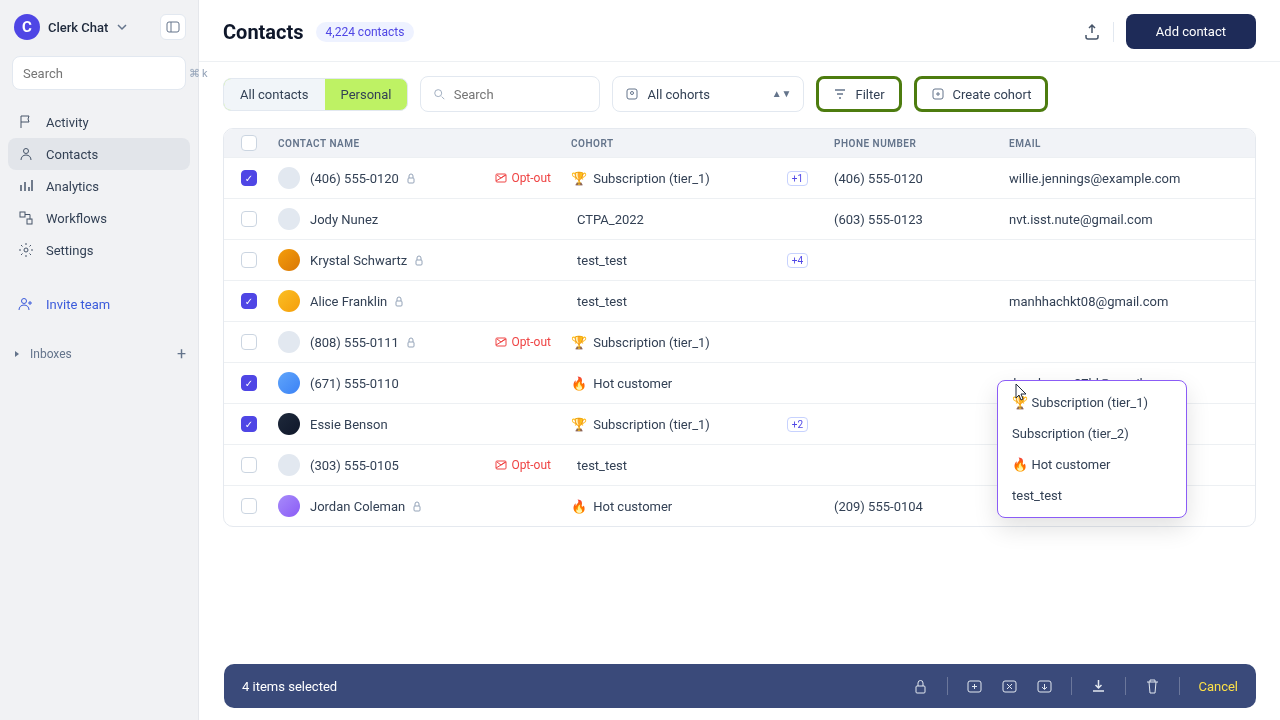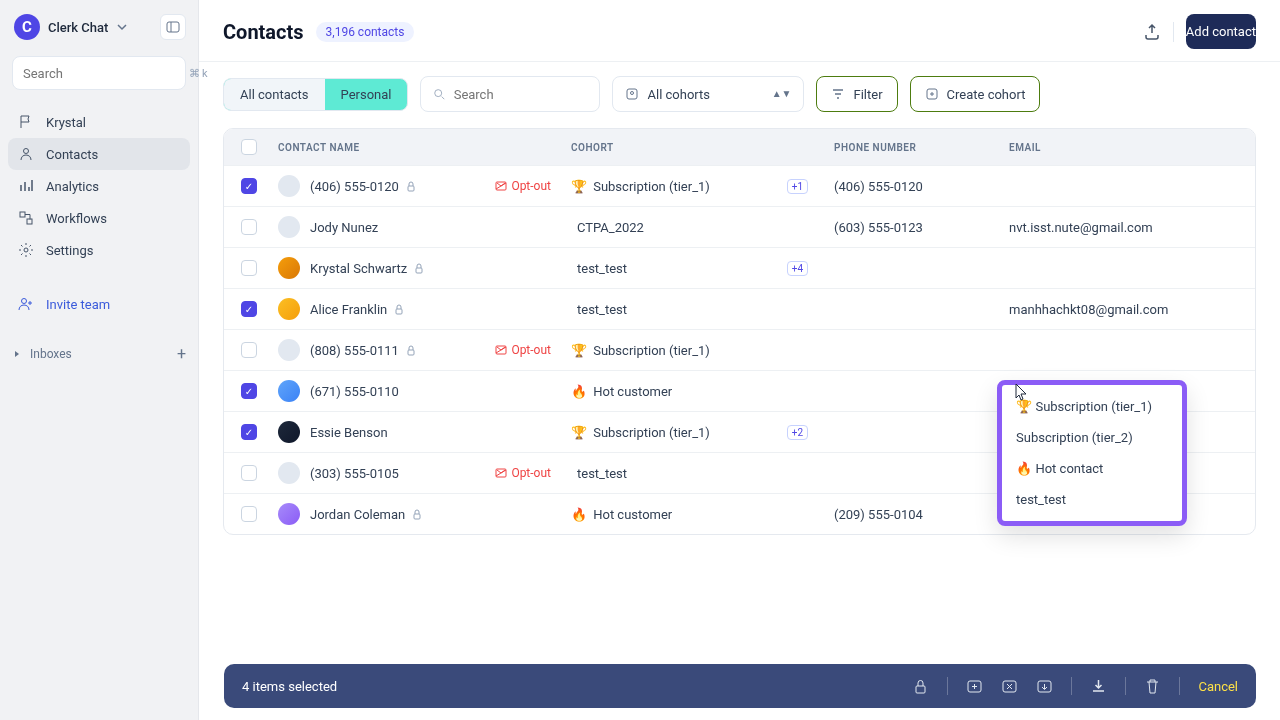--- a/index.html
+++ b/index.html
@@ -21,49 +21,49 @@
 .invite { margin:12px 8px; padding:8px 10px; display:flex; gap:12px; align-items:center; font-size:13px; color:#3b5bdb; cursor:pointer; }
 .inboxes { padding:12px 12px; display:flex; align-items:center; font-size:12px; color:#64748b; gap:8px; }
 .inboxes .plus { margin-left:auto; font-size:16px; color:#64748b; cursor:pointer; }
 .main { flex:1; display:flex; flex-direction:column; overflow:hidden; position:relative; }
 .hdr { display:flex; align-items:center; padding:14px 24px 12px; border-bottom:1px solid #edf0f3; }
 .hdr h1 { font-size:20px; font-weight:700; color:#0f172a; }
 .count-badge { background:#eef2ff; color:#4f46e5; font-size:12px; border-radius:999px; padding:3px 10px; margin-left:12px; }
 .hdr-right { margin-left:auto; display:flex; align-items:center; gap:12px; }
 .upload-ic { width:18px; height:18px; color:#475569; cursor:pointer; }
 .divider-v { width:1px; height:20px; background:#e2e8f0; }
-.btn-primary { background:#1e2b58; color:#fff; border:none; border-radius:8px; padding:10px 0; font-size:13px; cursor:pointer; }
+.btn-primary { background:#1e2b58; color:#fff; border:none; border-radius:8px; padding:10px 30px; font-size:13px; cursor:pointer; }
 .toolbar { display:flex; gap:12px; padding:14px 24px 16px; align-items:center; }
-.seg-tabs { display:flex; border:1px solid #e2e8f0; border-radius:8px; overflow:hidden; background:#5eead4; }
+.seg-tabs { display:flex; border:1px solid #e2e8f0; border-radius:8px; overflow:hidden; background:#bef264; }
 .seg-tab { padding:8px 16px; font-size:13px; cursor:pointer; color:#334155; }
 .seg-tab.active { background:#f1f5f9; }
 .tb-search { border:1px solid #e2e8f0; border-radius:8px; height:36px; display:flex; align-items:center; padding:0 12px; gap:8px; width:180px; }
 .tb-search input { border:none; outline:none; font-size:13px; width:100%; color:#334155; }
 .tb-select { border:1px solid #e2e8f0; border-radius:8px; height:36px; display:flex; align-items:center; padding:0 12px; gap:8px; font-size:13px; color:#334155; width:192px; cursor:pointer; }
 .tb-select .sort { margin-left:auto; color:#64748b; font-size:10px; display:flex; flex-direction:column; line-height:6px; }
-.tb-btn { border:1px solid #4d7c0f; border-radius:8px; height:36px; display:flex; align-items:center; padding:0 14px; gap:8px; font-size:13px; color:#334155; cursor:pointer; }
+.tb-btn { border:3px solid #4d7c0f; border-radius:8px; height:36px; display:flex; align-items:center; padding:0 14px; gap:8px; font-size:13px; color:#334155; cursor:pointer; }
 .tbl-wrap { padding:0 24px; position:relative; flex:1; }
 .tbl { border:1px solid #e5e9ef; border-radius:10px; overflow:hidden; }
-.tbl-hdr { display:flex; background:#f1f3f7; font-size:10px; letter-spacing:.5px; color:#64748b; font-weight:600; text-transform:uppercase; height:36px; align-items:center; }
+.tbl-hdr { display:flex; background:#f1f3f7; font-size:10px; letter-spacing:.5px; color:#64748b; font-weight:600; text-transform:uppercase; height:28px; align-items:center; }
 .col-ck { width:50px; display:flex; justify-content:center; }
 .col-name { width:297px; padding-left:4px; }
 .col-cohort { width:263px; }
 .col-phone { width:175px; }
 .col-email { flex:1; }
 .ckbox { width:16px; height:16px; border:1.5px solid #cbd5e1; border-radius:4px; background:#fff; cursor:pointer; display:flex; align-items:center; justify-content:center; }
 .ckbox.checked { background:#4f46e5; border-color:#4f46e5; }
 .ckbox.checked::after { content:"✓"; color:#fff; font-size:10px; }
 .row { display:flex; align-items:center; height:41px; border-top:1px solid #edf0f3; font-size:13px; color:#334155; }
 .avatar { width:22px; height:22px; border-radius:50%; background:#cbd5e1; margin-right:10px; flex-shrink:0; background-size:cover; background-position:center; }
 .name-cell { display:flex; align-items:center; }
 .lock-ic { color:#94a3b8; margin-left:6px; }
 .optout { color:#ef4444; font-size:12px; display:flex; gap:4px; margin-left:auto; margin-right:20px; align-items:center; }
 .cohort-cell { display:flex; align-items:center; gap:6px; }
 .more-badge { border:1px solid #c7d2fe; color:#4f46e5; font-size:10px; padding:1px 4px; border-radius:4px; margin-left:auto; margin-right:26px; }
-.popover { position:absolute; top:252px; left:798px; width:190px; background:#fff; border:5px solid #8b5cf6; border-radius:8px; box-shadow:0 10px 25px rgba(0,0,0,.12); padding:6px 0; z-index:10; }
+.popover { position:absolute; top:252px; left:798px; width:190px; background:#fff; border:1px solid #8b5cf6; border-radius:8px; box-shadow:0 10px 25px rgba(0,0,0,.12); padding:6px 0; z-index:10; }
 .pop-item { padding:8px 14px; font-size:13px; color:#334155; cursor:pointer; }
 .sel-bar { position:absolute; bottom:12px; left:224px; right:24px; background:#3a4a7a; border-radius:10px; height:44px; display:flex; align-items:center; padding:0 18px; color:#fff; font-size:13px;gap:24px; }
 .sel-actions { margin-left:auto; display:flex; gap:18px; align-items:center; }
 .sel-ic { width:17px; height:17px; color:#e2e8f0; cursor:pointer; }
 .sel-div { width:1px; height:18px; background:rgba(255,255,255,.25); }
 .cancel { color:#fde047; cursor:pointer; }
 .cursor { position:absolute; top:255px; left:815px; z-index:20; pointer-events:none; font-size:14px; }
 svg { display:block; }
 </style>
 </head>
@@ -89,21 +89,21 @@
       <span class="kbd">
           <span>⌘</span>
           <span>k</span>
         </span>
     </div>
     <nav class="nav" id="nav">
         <div class="nav-item">
           <svg class="ic" viewBox="0 0 16 16">
             <path d="M3 2v12M3 2h8l-1 3 1 3H3" stroke="#475569" fill="none"></path>
           </svg>
-          <span>Krystal</span>
+          <span>Activity</span>
         </div>
         <div class="nav-item active">
           <svg class="ic" viewBox="0 0 16 16">
             <circle cx="8" cy="5" r="2.5" stroke="#475569" fill="none"></circle>
             <path d="M3 14c0-3 2-5 5-5s5 2 5 5" stroke="#475569" fill="none"></path>
           </svg>
           <span>Contacts</span>
         </div>
         <div class="nav-item">
           <svg class="ic" viewBox="0 0 16 16">
@@ -140,21 +140,21 @@
           <path d="M3 2l4 3-4 3z" fill="#64748b"></path>
         </svg>
       <span>Inboxes</span>
       <span class="plus">+</span>
     </div>
   </aside>
 
   <div class="main">
     <div class="hdr">
       <h1>Contacts</h1>
-      <span class="count-badge">3,196 contacts</span>
+      <span class="count-badge">4,224 contacts</span>
       <div class="hdr-right">
         <svg class="upload-ic" viewBox="0 0 18 18">
             <path d="M9 2v8M6 5l3-3 3 3M3 12v2a2 2 0 002 2h8a2 2 0 002-2v-2" stroke="#475569" fill="none" stroke-width="1.5"></path>
           </svg>
         <div class="divider-v"></div>
         <button class="btn-primary">Add contact</button>
       </div>
     </div>
 
     <div class="toolbar">
@@ -220,20 +220,21 @@
                     <path d="M2 3l4 3 4-3" stroke="#ef4444" fill="none"></path>
                     <path d="M1 9l10-6" stroke="#ef4444"></path>
                   </svg>Opt-out</span>
               </div>
               <div class="col-cohort cohort-cell">
                 <span>🏆</span>
                 <span>Subscription (tier_1)</span>
                 <span class="more-badge">+1</span>
               </div>
               <div class="col-phone">(406) 555-0120</div>
+              <div class="col-email">willie.jennings@example.com</div>
             </div>
             <div class="row">
               <div class="col-ck">
                 <div class="ckbox"></div>
               </div>
               <div class="col-name name-cell">
                 <div class="avatar" style="background:#e2e8f0"></div>
                 <span>Jody Nunez</span>
               </div>
               <div class="col-cohort cohort-cell">
@@ -374,21 +375,21 @@
                 <span>Hot customer</span>
               </div>
               <div class="col-phone">(209) 555-0104</div>
               <div class="col-email"></div>
             </div>
           </div>
       </div>
       <div class="popover" id="popover">
           <div class="pop-item">🏆 Subscription (tier_1)</div>
           <div class="pop-item">Subscription (tier_2)</div>
-          <div class="pop-item">🔥 Hot contact</div>
+          <div class="pop-item">🔥 Hot customer</div>
           <div class="pop-item">test_test</div>
         </div>
       <div class="cursor">
         <svg width="16" height="18" viewBox="0 0 16 18">
             <path d="M2 1l0 14 3-3 2 5 2-1-2-5 5 0z" fill="#fff" stroke="#1e293b"></path>
           </svg>
       </div>
     </div>
   </div>
 

